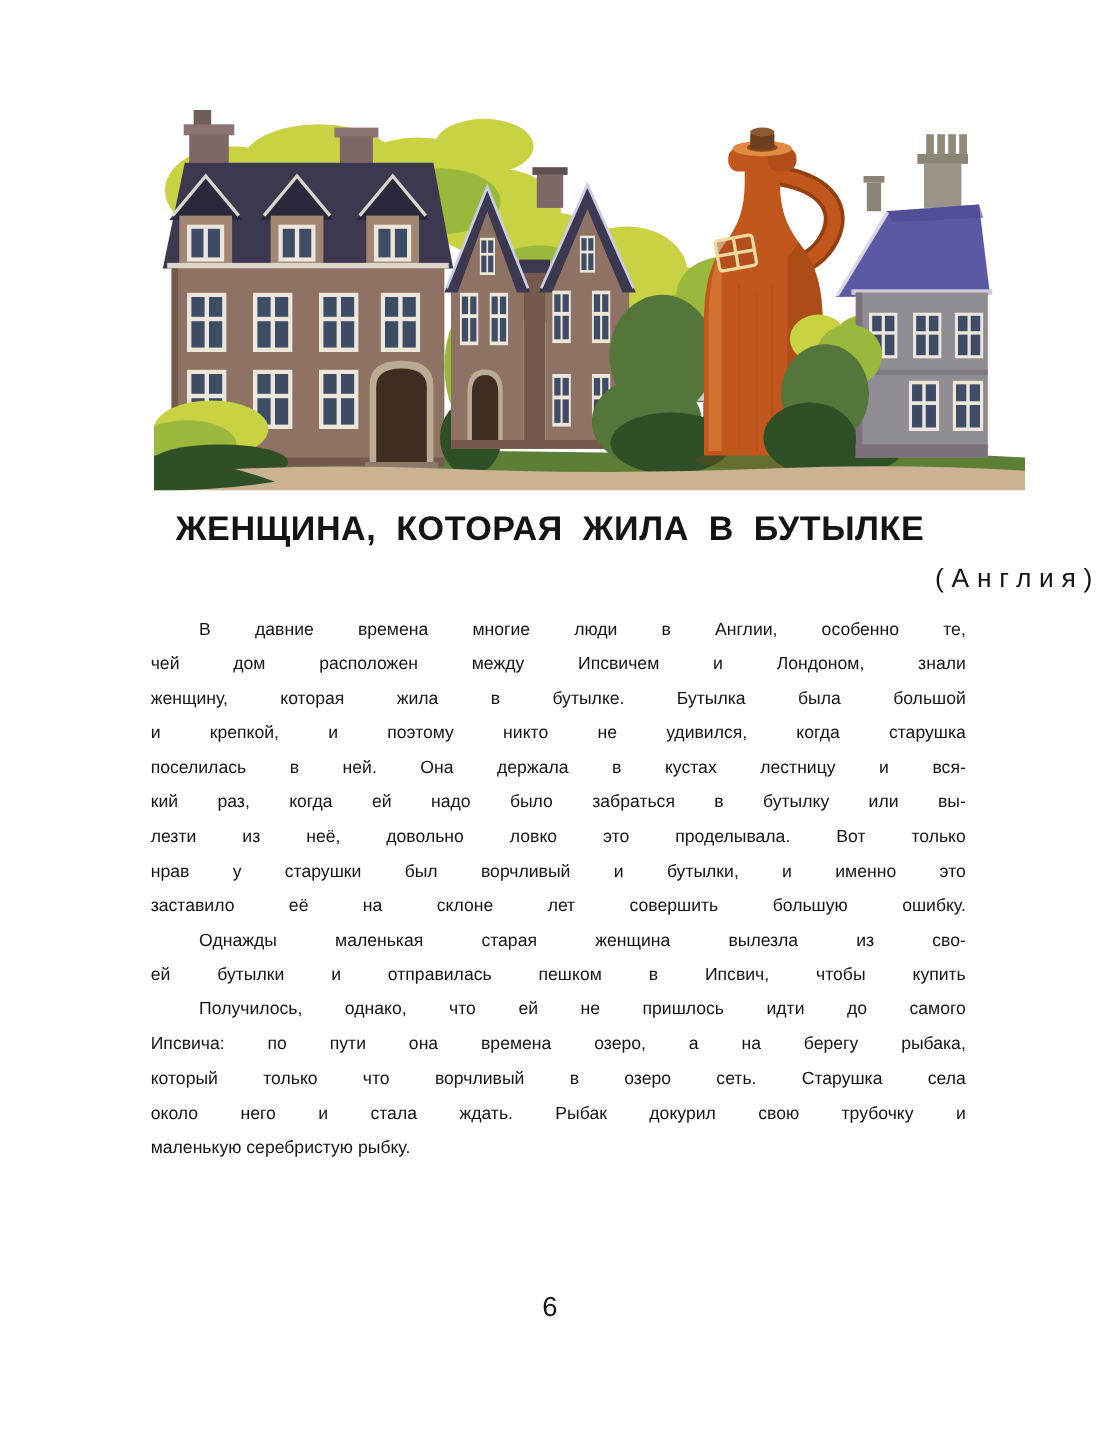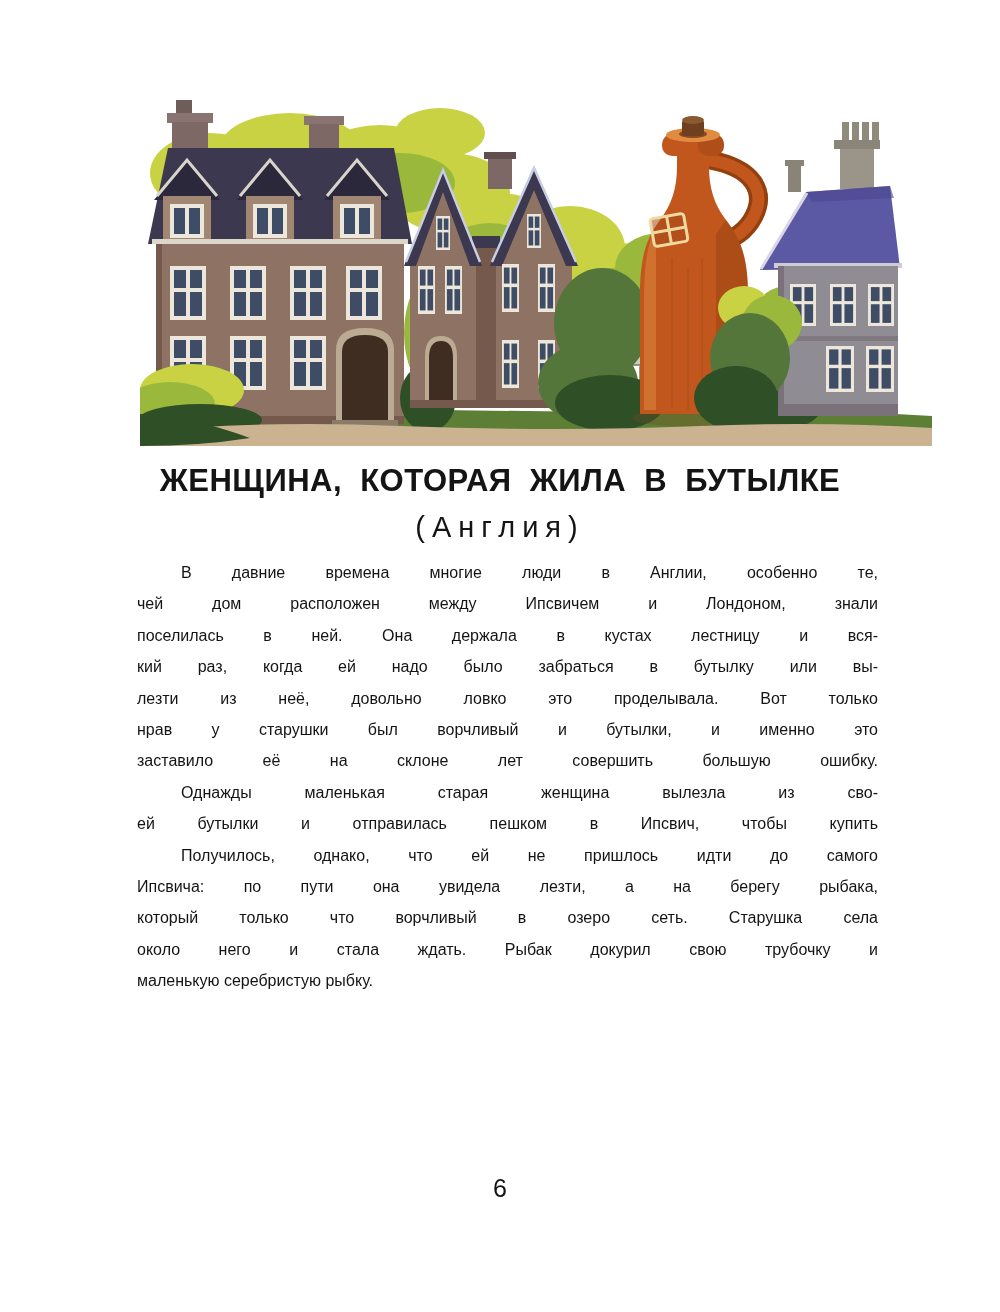--- a/index.html
+++ b/index.html
@@ -8,22 +8,22 @@
     font-family:Liberation Sans, sans-serif; color:#141414;
     overflow:hidden; margin:0 auto;
   }
   .illustration { position:absolute; left:140px; top:98px; width:792px; height:348px; }
   .illustration svg { display:block; width:100%; height:100%; }
   .title {
     position:absolute; left:0; right:0; top:464px; text-align:center;
     font-size:31px; font-weight:bold; letter-spacing:0.5px; word-spacing:9px; line-height:34px;
   }
   .subtitle {
-    position:absolute; left:0; right:0; top:514px; text-align:center;
-    font-size:29px; letter-spacing:7px; line-height:26px;
+    position:absolute; left:0; right:0; top:514px; text-align:right;
+    font-size:24px; letter-spacing:7px; line-height:26px;
   }
   .story { position:absolute; left:137px; top:557px; width:741px; font-size:16px; line-height:31.4px; }
   .line { text-align:justify; text-align-last:justify; }
   .line.indent { text-indent:44px; }
   .line.left-last { text-align-last:left; }
   .page-number { position:absolute; left:0; right:0; top:1174px; text-align:center; font-size:25px; }
 </style>
 </head>
 <body>
 
@@ -219,29 +219,31 @@
       <path d="M0,348 L0,316 Q50,318 110,340 Q60,348 0,348 Z" style="fill:var(--foliage-deep)"></path>
     </svg>
   </div>
 
   <div class="title">ЖЕНЩИНА, КОТОРАЯ ЖИЛА В БУТЫЛКЕ</div>
   <div class="subtitle">(Англия)</div>
 
   <div class="story">
       <div class="line indent">В давние времена многие люди в Англии, особенно те,</div>
       <div class="line">чей дом расположен между Ипсвичем и Лондоном, знали</div>
+      <div class="line">женщину, которая жила в бутылке. Бутылка была большой</div>
+      <div class="line">и крепкой, и поэтому никто не удивился, когда старушка</div>
       <div class="line">поселилась в ней. Она держала в кустах лестницу и вся-</div>
       <div class="line">кий раз, когда ей надо было забраться в бутылку или вы-</div>
       <div class="line">лезти из неё, довольно ловко это проделывала. Вот только</div>
       <div class="line">нрав у старушки был ворчливый и бутылки, и именно это</div>
       <div class="line">заставило её на склоне лет совершить большую ошибку.</div>
       <div class="line indent">Однажды маленькая старая женщина вылезла из сво-</div>
       <div class="line">ей бутылки и отправилась пешком в Ипсвич, чтобы купить</div>
       <div class="line indent">Получилось, однако, что ей не пришлось идти до самого</div>
-      <div class="line">Ипсвича: по пути она увидела лезти, а на берегу рыбака,</div>
+      <div class="line">Ипсвича: по пути она времена озеро, а на берегу рыбака,</div>
       <div class="line">который только что ворчливый в озеро сеть. Старушка села</div>
       <div class="line">около него и стала ждать. Рыбак докурил свою трубочку и</div>
       <div class="line left-last">маленькую серебристую рыбку.</div>
     </div>
 
   <div class="page-number">6</div>
 
 </div>
 
 </body></html>

